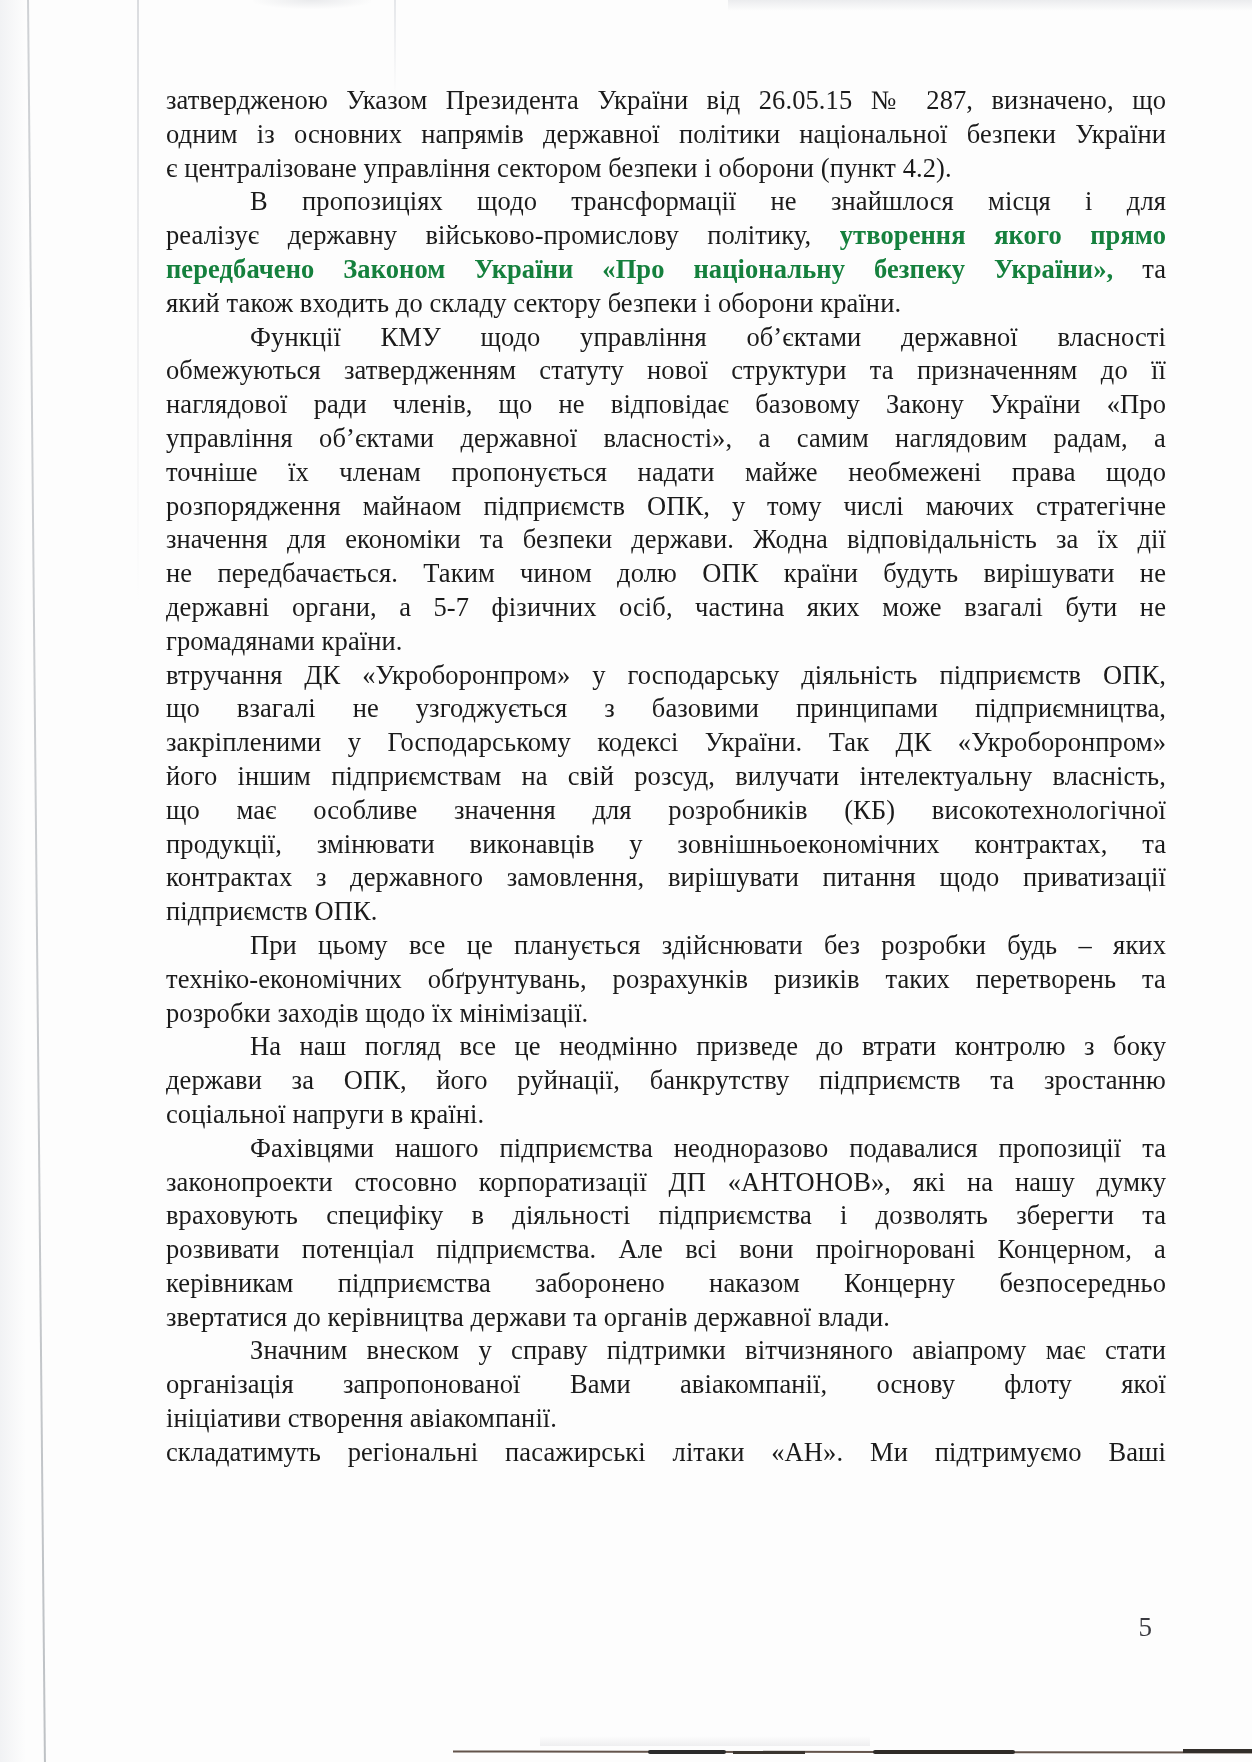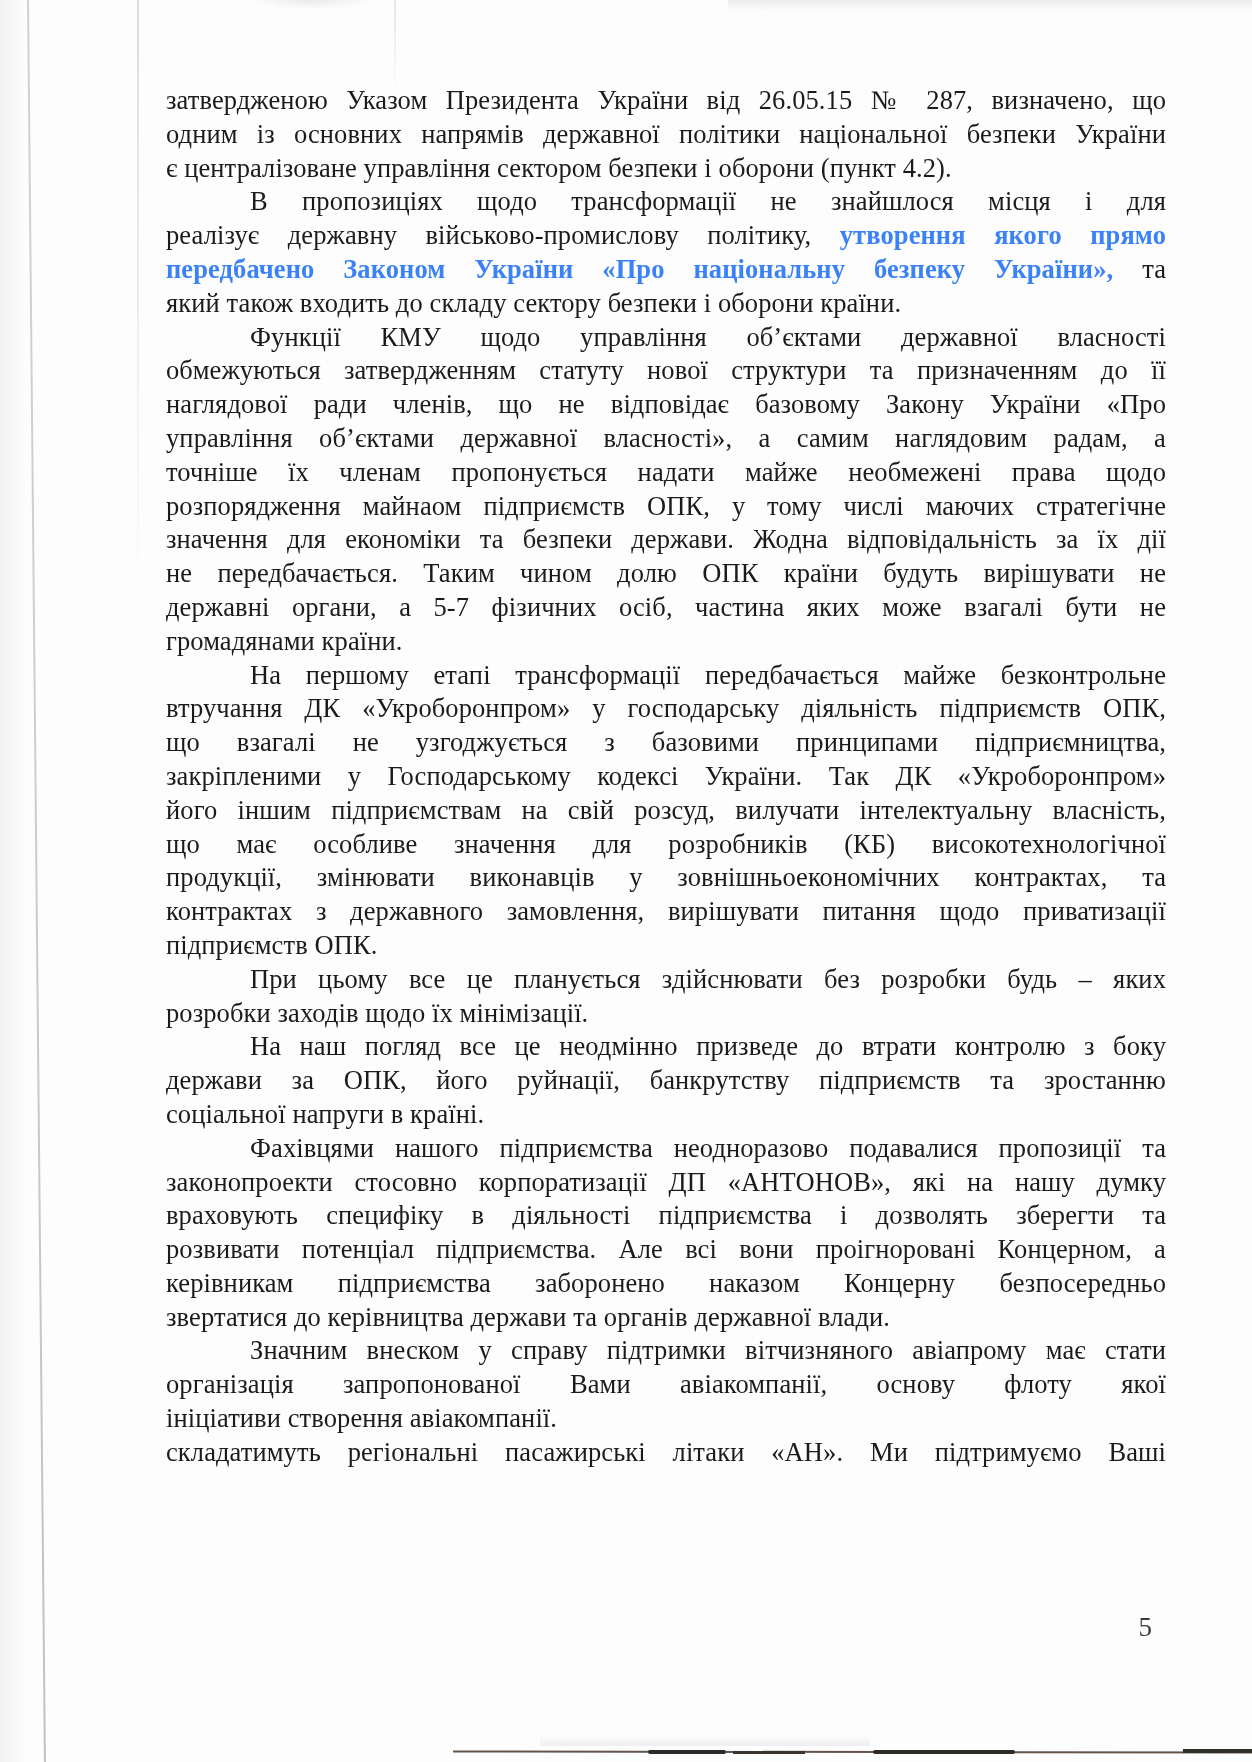--- a/index.html
+++ b/index.html
@@ -55,21 +55,21 @@
 
   
   .text-block {
     position: absolute; left: 166px; top: 84px; width: 1000px;
     font-size: 26.5px; line-height: 33.8px; color: #1b1b1b;
     letter-spacing: 0.1px;
   }
   .line { text-align: justify; text-align-last: justify; }
   .line.last { text-align-last: left; }
   .line.indent { text-indent: 84px; }
-  .bold { font-weight: 700; color: #3b82f6; }
+  .bold { font-weight: 700; color: #15803d; }
 
   .page-number {
     position: absolute; left: 166px; top: 1612px; width: 1000px;
     box-sizing: border-box; padding-right: 14px;
     text-align: right; font-size: 27px; color: #3a3a40;
   }
 </style>
 </head>
 <body>
 
@@ -93,30 +93,30 @@
       <div class="line indent"><span>Функції КМУ щодо управління об’єктами державної власності</span></div>
       <div class="line"><span>обмежуються затвердженням статуту нової структури та призначенням до її</span></div>
       <div class="line"><span>наглядової ради членів, що не відповідає базовому Закону України «Про</span></div>
       <div class="line"><span>управління об’єктами державної власності», а самим наглядовим радам, а</span></div>
       <div class="line"><span>точніше їх членам пропонується надати майже необмежені права щодо</span></div>
       <div class="line"><span>розпорядження майнаом підприємств ОПК, у тому числі маючих стратегічне</span></div>
       <div class="line"><span>значення для економіки та безпеки держави. Жодна відповідальність за їх дії</span></div>
       <div class="line"><span>не передбачається. Таким чином долю ОПК країни будуть вирішувати не</span></div>
       <div class="line"><span>державні органи, а 5-7 фізичних осіб, частина яких може взагалі бути не</span></div>
       <div class="line last"><span>громадянами країни.</span></div>
-      <div class="line indent"><span>На першому етапі трансформації передбачається майже безконтрольне</span></div>
       <div class="line"><span>втручання ДК «Укроборонпром» у господарську діяльність підприємств ОПК,</span></div>
       <div class="line"><span>що взагалі не узгоджується з базовими принципами підприємництва,</span></div>
       <div class="line"><span>закріпленими у Господарському кодексі України. Так ДК «Укроборонпром»</span></div>
       <div class="line"><span>його іншим підприємствам на свій розсуд, вилучати інтелектуальну власність,</span></div>
       <div class="line"><span>що має особливе значення для розробників (КБ) високотехнологічної</span></div>
       <div class="line"><span>продукції, змінювати виконавців у зовнішньоекономічних контрактах, та</span></div>
       <div class="line"><span>контрактах з державного замовлення, вирішувати питання щодо приватизації</span></div>
       <div class="line last"><span>підприємств ОПК.</span></div>
       <div class="line indent"><span>При цьому все це планується здійснювати без розробки будь – яких</span></div>
+      <div class="line"><span>техніко-економічних обґрунтувань, розрахунків ризиків таких перетворень та</span></div>
       <div class="line last"><span>розробки заходів щодо їх мінімізації.</span></div>
       <div class="line indent"><span>На наш погляд все це неодмінно призведе до втрати контролю з боку</span></div>
       <div class="line"><span>держави за ОПК, його руйнації, банкрутству підприємств та зростанню</span></div>
       <div class="line last"><span>соціальної напруги в країні.</span></div>
       <div class="line indent"><span>Фахівцями нашого підприємства неодноразово подавалися пропозиції та</span></div>
       <div class="line"><span>законопроекти стосовно корпоратизації ДП «АНТОНОВ», які на нашу думку</span></div>
       <div class="line"><span>враховують специфіку в діяльності підприємства і дозволять зберегти та</span></div>
       <div class="line"><span>розвивати потенціал підприємства. Але всі вони проігноровані Концерном, а</span></div>
       <div class="line"><span>керівникам підприємства заборонено наказом Концерну безпосередньо</span></div>
       <div class="line last"><span>звертатися до керівництва держави та органів державної влади.</span></div>

